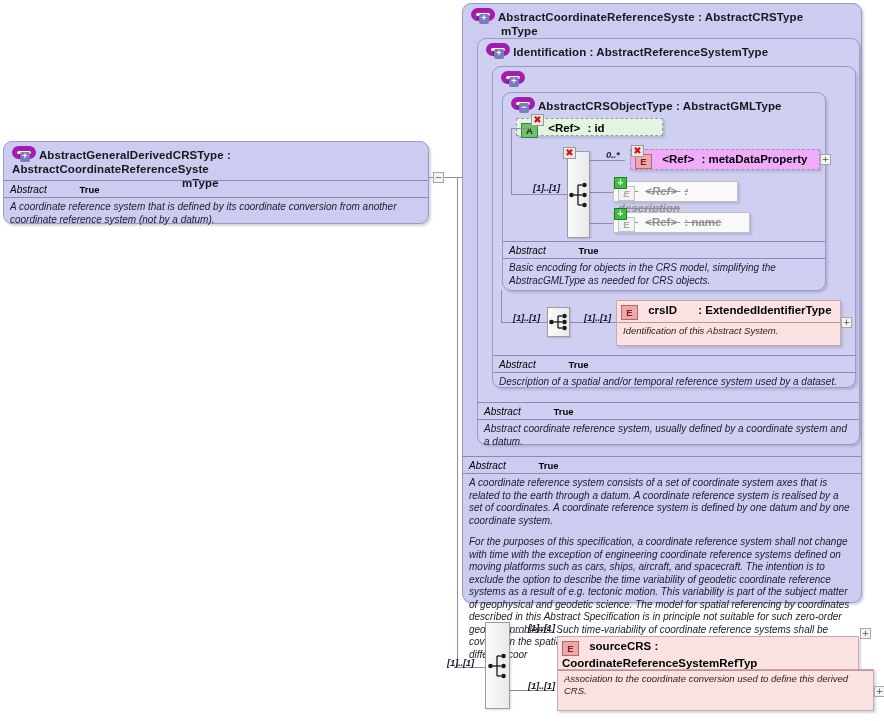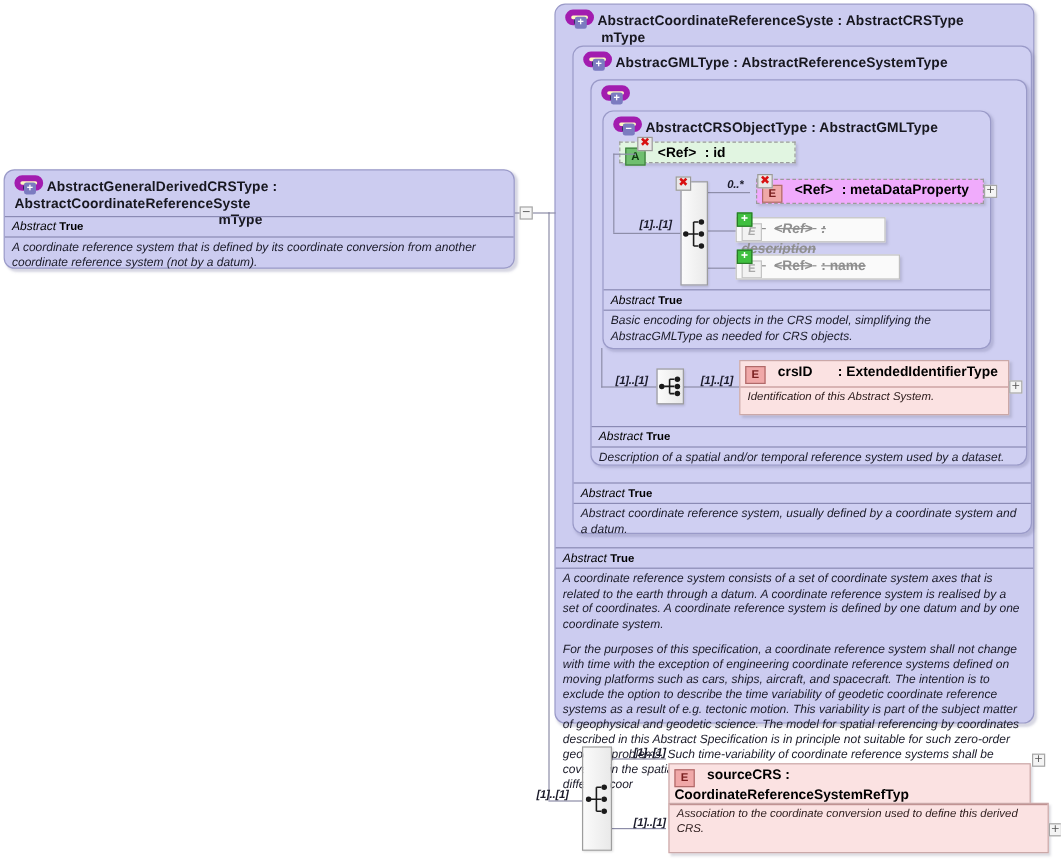--- a/index.html
+++ b/index.html
@@ -41,21 +41,21 @@
   }
 
   
   .metarow{
     position:absolute;left:0;right:0;
     border-top:1px solid #8a8ab4;
     font-size:10px;line-height:13px;padding:2px 6px 2px 6px;
     box-sizing:border-box;
   }
   .metarow .k{font-style:italic;}
-  .metarow .v{font-weight:bold;margin-left:0;font-size:9.5px;text-align:right;}
+  .metarow .v{font-weight:bold;margin-left:30px;font-size:9.5px;text-align:right;}
   .docrow{
     position:absolute;left:0;right:0;
     border-top:1px solid #8a8ab4;
     font-size:10px;font-style:italic;line-height:12.5px;
     padding:3px 8px 3px 6px;box-sizing:border-box;color:#1a1a28;
   }
   .docrow p{margin:0 0 9px 0;}
   .docrow p:last-child{margin-bottom:0;}
 
   
@@ -176,21 +176,21 @@
   </div>
   <div class="docrow" style="top:469px;height:130px;">
     <p>A coordinate reference system consists of a set of coordinate system axes that is related to the earth through a datum. A coordinate reference system is realised by a set of coordinates. A coordinate reference system is defined by one datum and by one coordinate system.</p>
     <p>For the purposes of this specification, a coordinate reference system shall not change with time with the exception of engineering coordinate reference systems defined on moving platforms such as cars, ships, aircraft, and spacecraft. The intention is to exclude the option to describe the time variability of geodetic coordinate reference systems as a result of e.g. tectonic motion. This variability is part of the subject matter of geophysical and geodetic science. The model for spatial referencing by coordinates described in this Abstract Specification is in principle not suitable for such zero-order geodetic problems. Such time-variability of coordinate reference systems shall be covered in the spatial referencing model described in this document by creating different coor</p>
   </div>
 </div>
 
 <div class="ctbox inner" style="left:477px;top:38px;width:383px;height:407px;">
   <div class="ct-title">
     <span class="ctico"><i>CT</i><span class="pm">+</span></span>
-    <span>AbstracGMLType  :  AbstractReferenceSystemType</span>
+    <span>Identification  :  AbstractReferenceSystemType</span>
   </div>
   <div class="metarow" style="top:363px;height:17px;">
     <span class="k">Abstract</span>
     <span class="v">True</span>
   </div>
   <div class="docrow" style="top:380px;height:27px;font-style:italic;">
     <span>Abstract coordinate reference system, usually defined by a coordinate system and a datum.</span>
   </div>
 </div>
 

